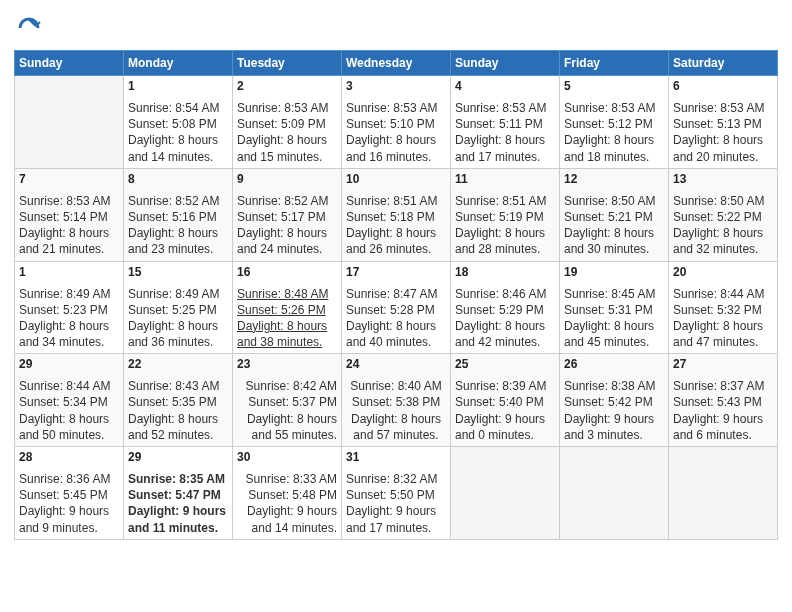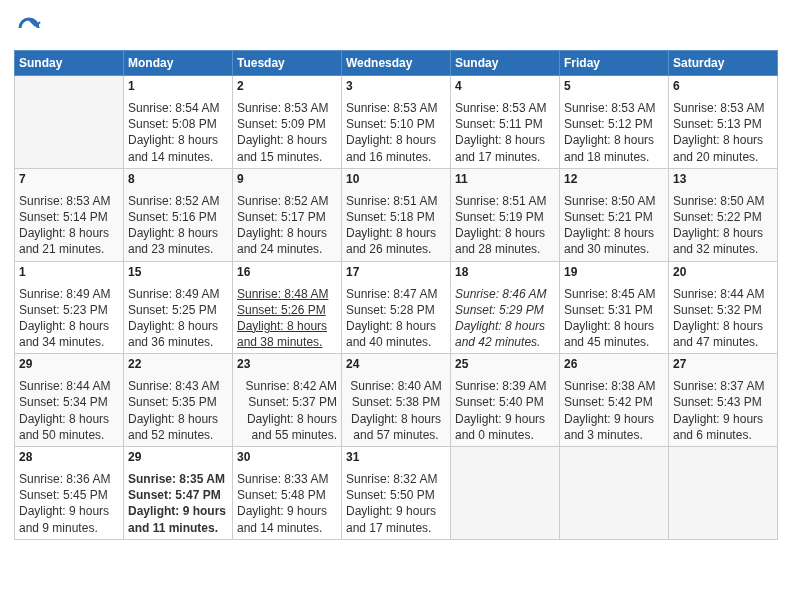--- a/index.html
+++ b/index.html
@@ -235,21 +235,21 @@
 Daylight: 8 hours and 38 minutes.</div>
           </td>
           <td>
             <span class="day-number">17</span>
             <div class="cell-content" style="white-space: pre-line;">Sunrise: 8:47 AM
 Sunset: 5:28 PM
 Daylight: 8 hours and 40 minutes.</div>
           </td>
           <td>
             <span class="day-number">18</span>
-            <div class="cell-content" style="white-space: pre-line; font-style: italic;">Sunrise: 8:46 AM
+            <div class="cell-content" style="white-space: pre-line;">Sunrise: 8:46 AM
 Sunset: 5:29 PM
 Daylight: 8 hours and 42 minutes.</div>
           </td>
           <td>
             <span class="day-number">19</span>
             <div class="cell-content" style="white-space: pre-line;">Sunrise: 8:45 AM
 Sunset: 5:31 PM
 Daylight: 8 hours and 45 minutes.</div>
           </td>
           <td>
@@ -311,21 +311,21 @@
 Daylight: 9 hours and 9 minutes.</div>
           </td>
           <td>
             <span class="day-number">29</span>
             <div class="cell-content" style="white-space: pre-line; font-weight: bold;">Sunrise: 8:35 AM
 Sunset: 5:47 PM
 Daylight: 9 hours and 11 minutes.</div>
           </td>
           <td>
             <span class="day-number">30</span>
-            <div class="cell-content" style="white-space: pre-line;">Sunrise: 8:33 AM
+            <div class="cell-content" style="white-space: pre-line; text-align: right;">Sunrise: 8:33 AM
 Sunset: 5:48 PM
 Daylight: 9 hours and 14 minutes.</div>
           </td>
           <td>
             <span class="day-number">31</span>
             <div class="cell-content" style="white-space: pre-line;">Sunrise: 8:32 AM
 Sunset: 5:50 PM
 Daylight: 9 hours and 17 minutes.</div>
           </td>
           <td class="empty"></td>

